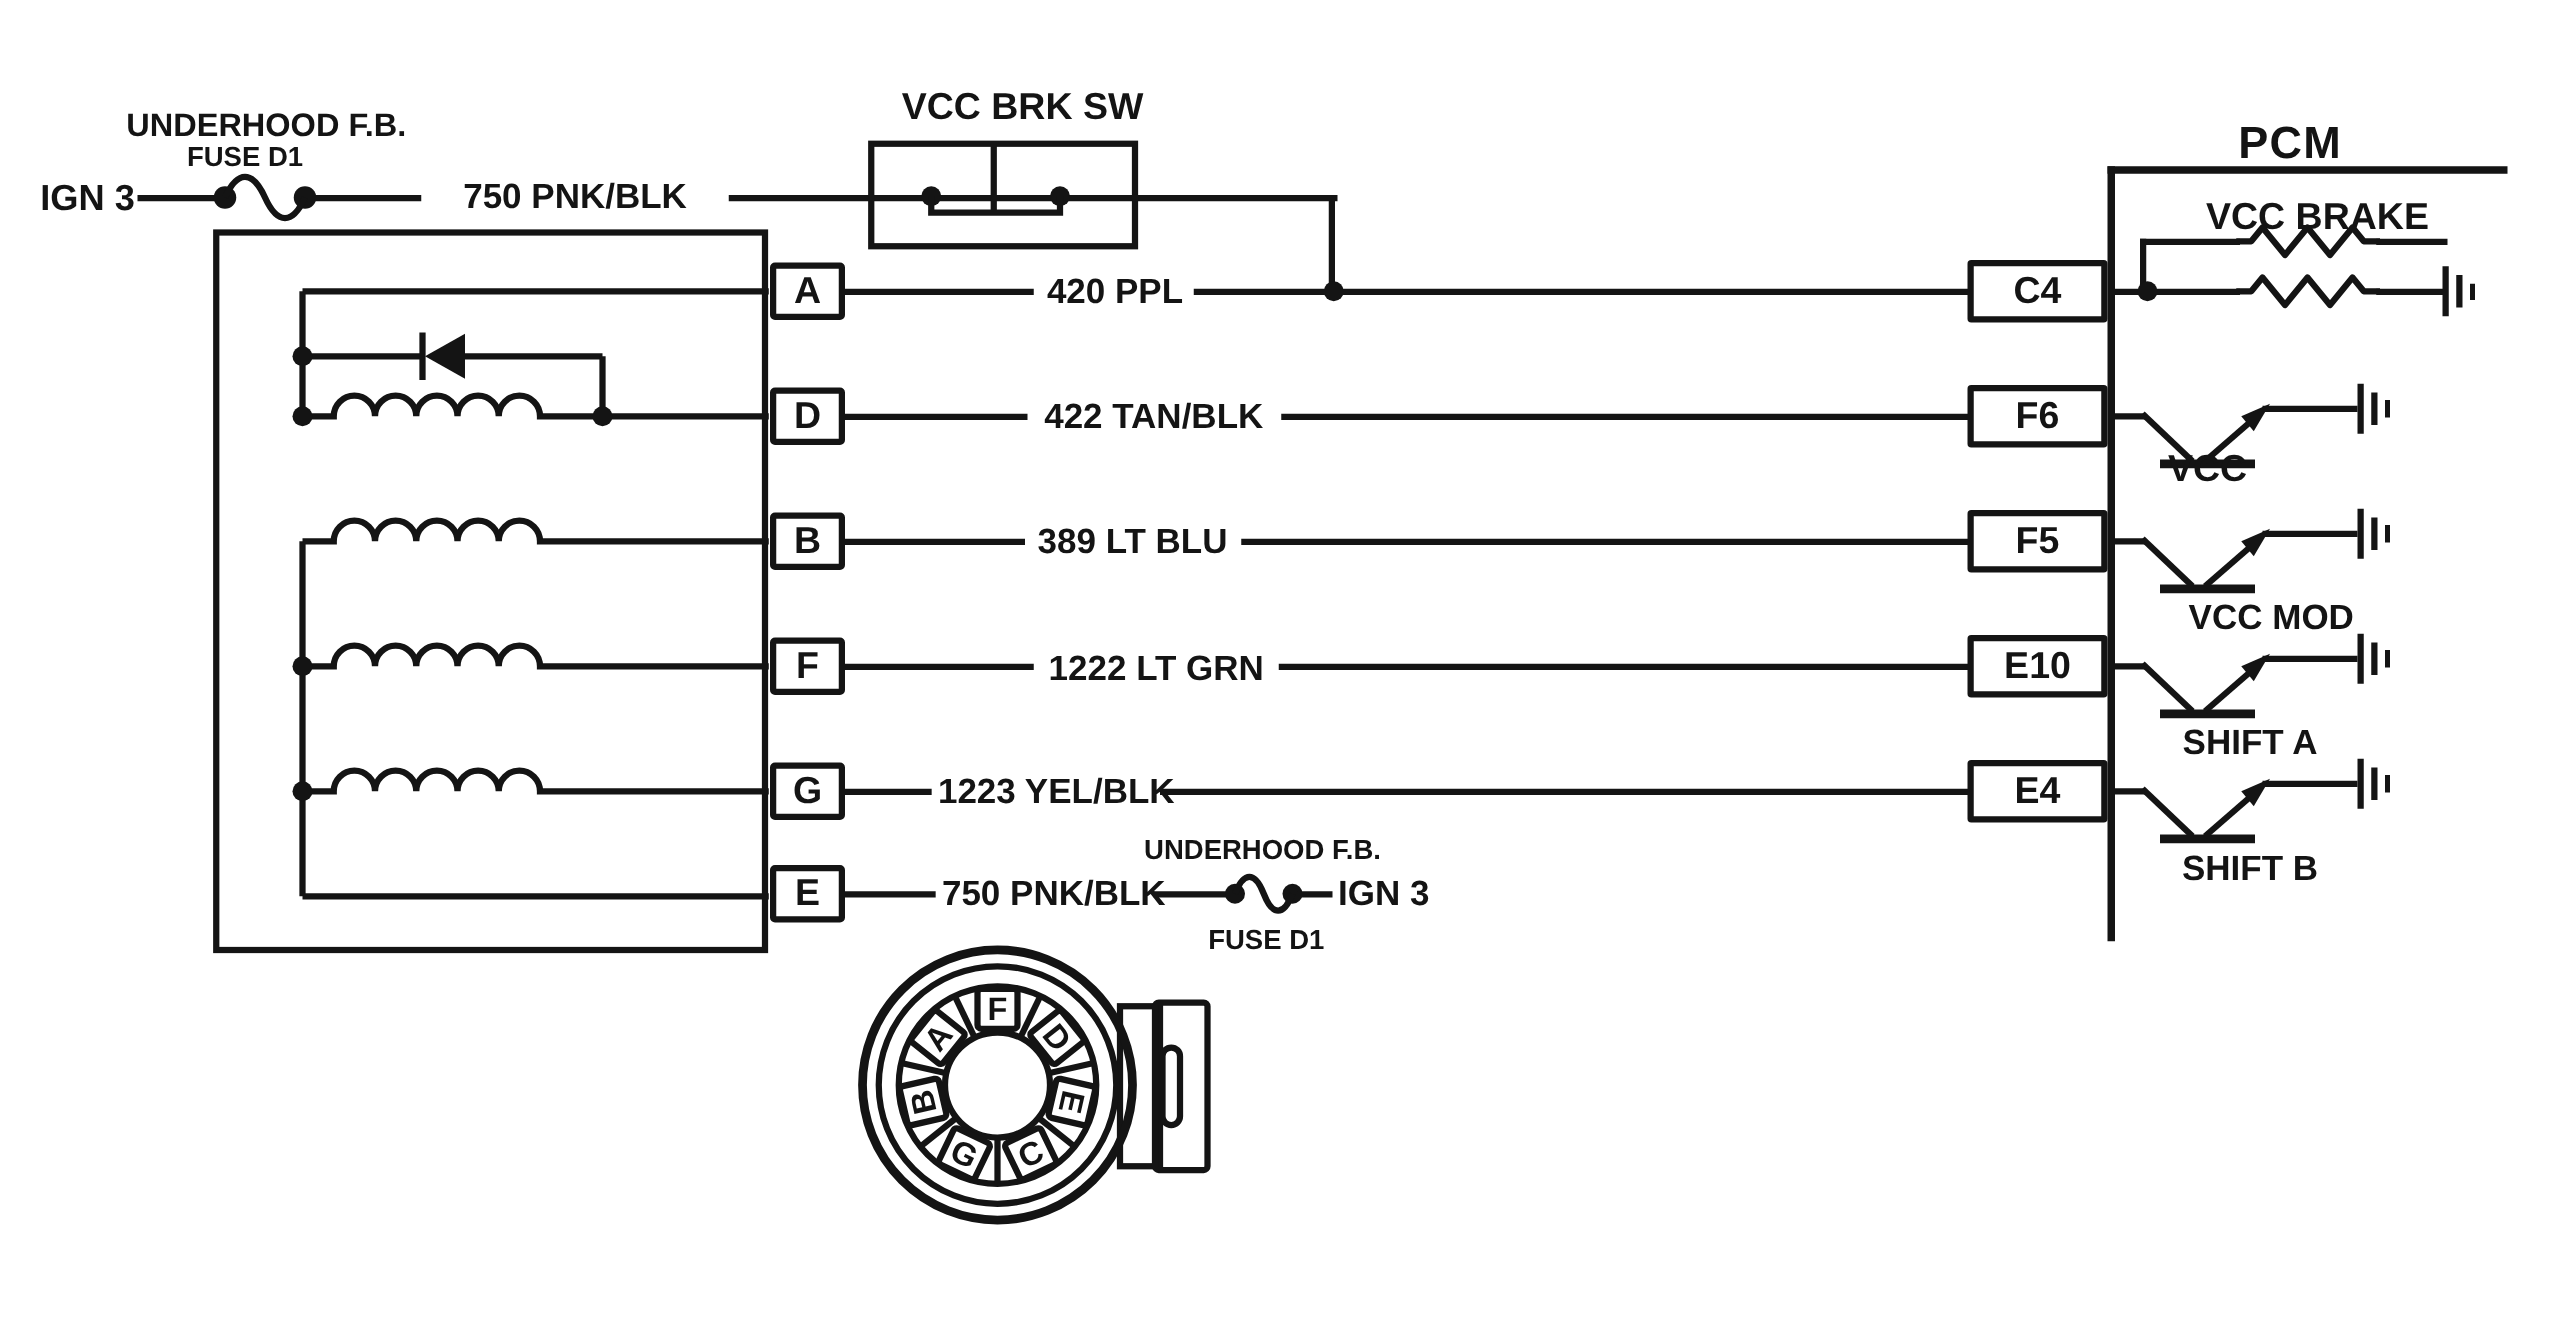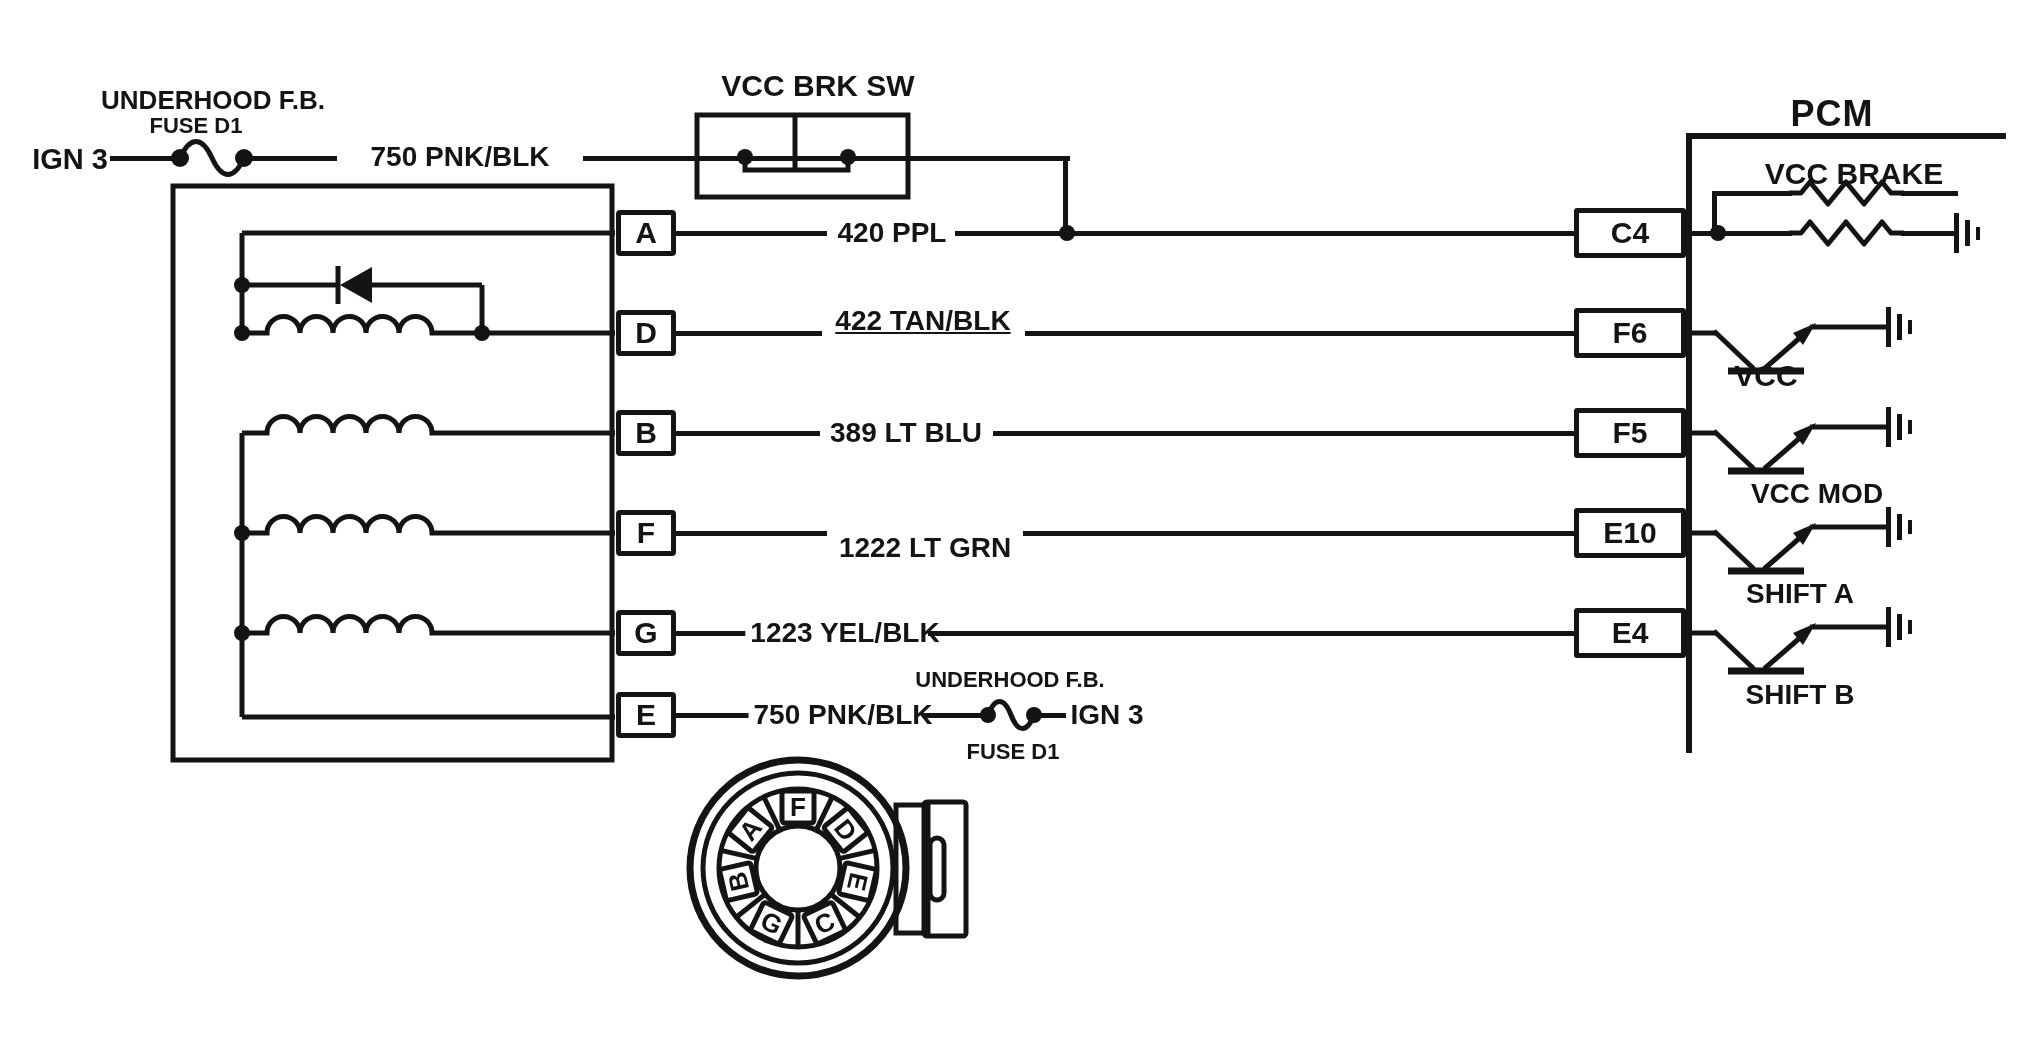--- a/index.html
+++ b/index.html
@@ -99,29 +99,29 @@
   <div class="pin" style="top:410px;">B</div>
   <div class="pin" style="top:510px;">F</div>
   <div class="pin" style="top:610px;">G</div>
   <div class="pin" style="top:692px;">E</div>
 
   <div class="h" style="left:675px;top:231px;width:152px;"></div>
   <div class="lbl wirelbl" style="left:892px;top:217px;">420 PPL</div>
   <div class="h" style="left:955px;top:231px;width:621px;"></div>
 
   <div class="h" style="left:675px;top:331px;width:147px;"></div>
-  <div class="lbl wirelbl" style="left:923px;top:305px;text-decoration:underline;">422 TAN/BLK</div>
+  <div class="lbl wirelbl" style="left:923px;top:317px;">422 TAN/BLK</div>
   <div class="h" style="left:1025px;top:331px;width:551px;"></div>
 
   <div class="h" style="left:675px;top:431px;width:145px;"></div>
   <div class="lbl wirelbl" style="left:906px;top:417px;">389 LT BLU</div>
   <div class="h" style="left:993px;top:431px;width:583px;"></div>
 
   <div class="h" style="left:675px;top:531px;width:152px;"></div>
-  <div class="lbl wirelbl" style="left:925px;top:532px;">1222 LT GRN</div>
+  <div class="lbl wirelbl" style="left:925px;top:519px;">1222 LT GRN</div>
   <div class="h" style="left:1023px;top:531px;width:553px;"></div>
 
   <div class="h" style="left:675px;top:631px;width:87px;"></div>
   <div class="lbl wirelbl" style="left:845px;top:617px;">1223 YEL/BLK</div>
   <div class="h" style="left:928px;top:631px;width:648px;"></div>
 
   <div class="h" style="left:675px;top:713px;width:88px;"></div>
   <div class="lbl wirelbl" style="left:843px;top:699px;">750 PNK/BLK</div>
   <div class="h" style="left:923px;top:713px;width:63px;"></div>
   <svg style="left:981px;top:695px;" width="72" height="40">

